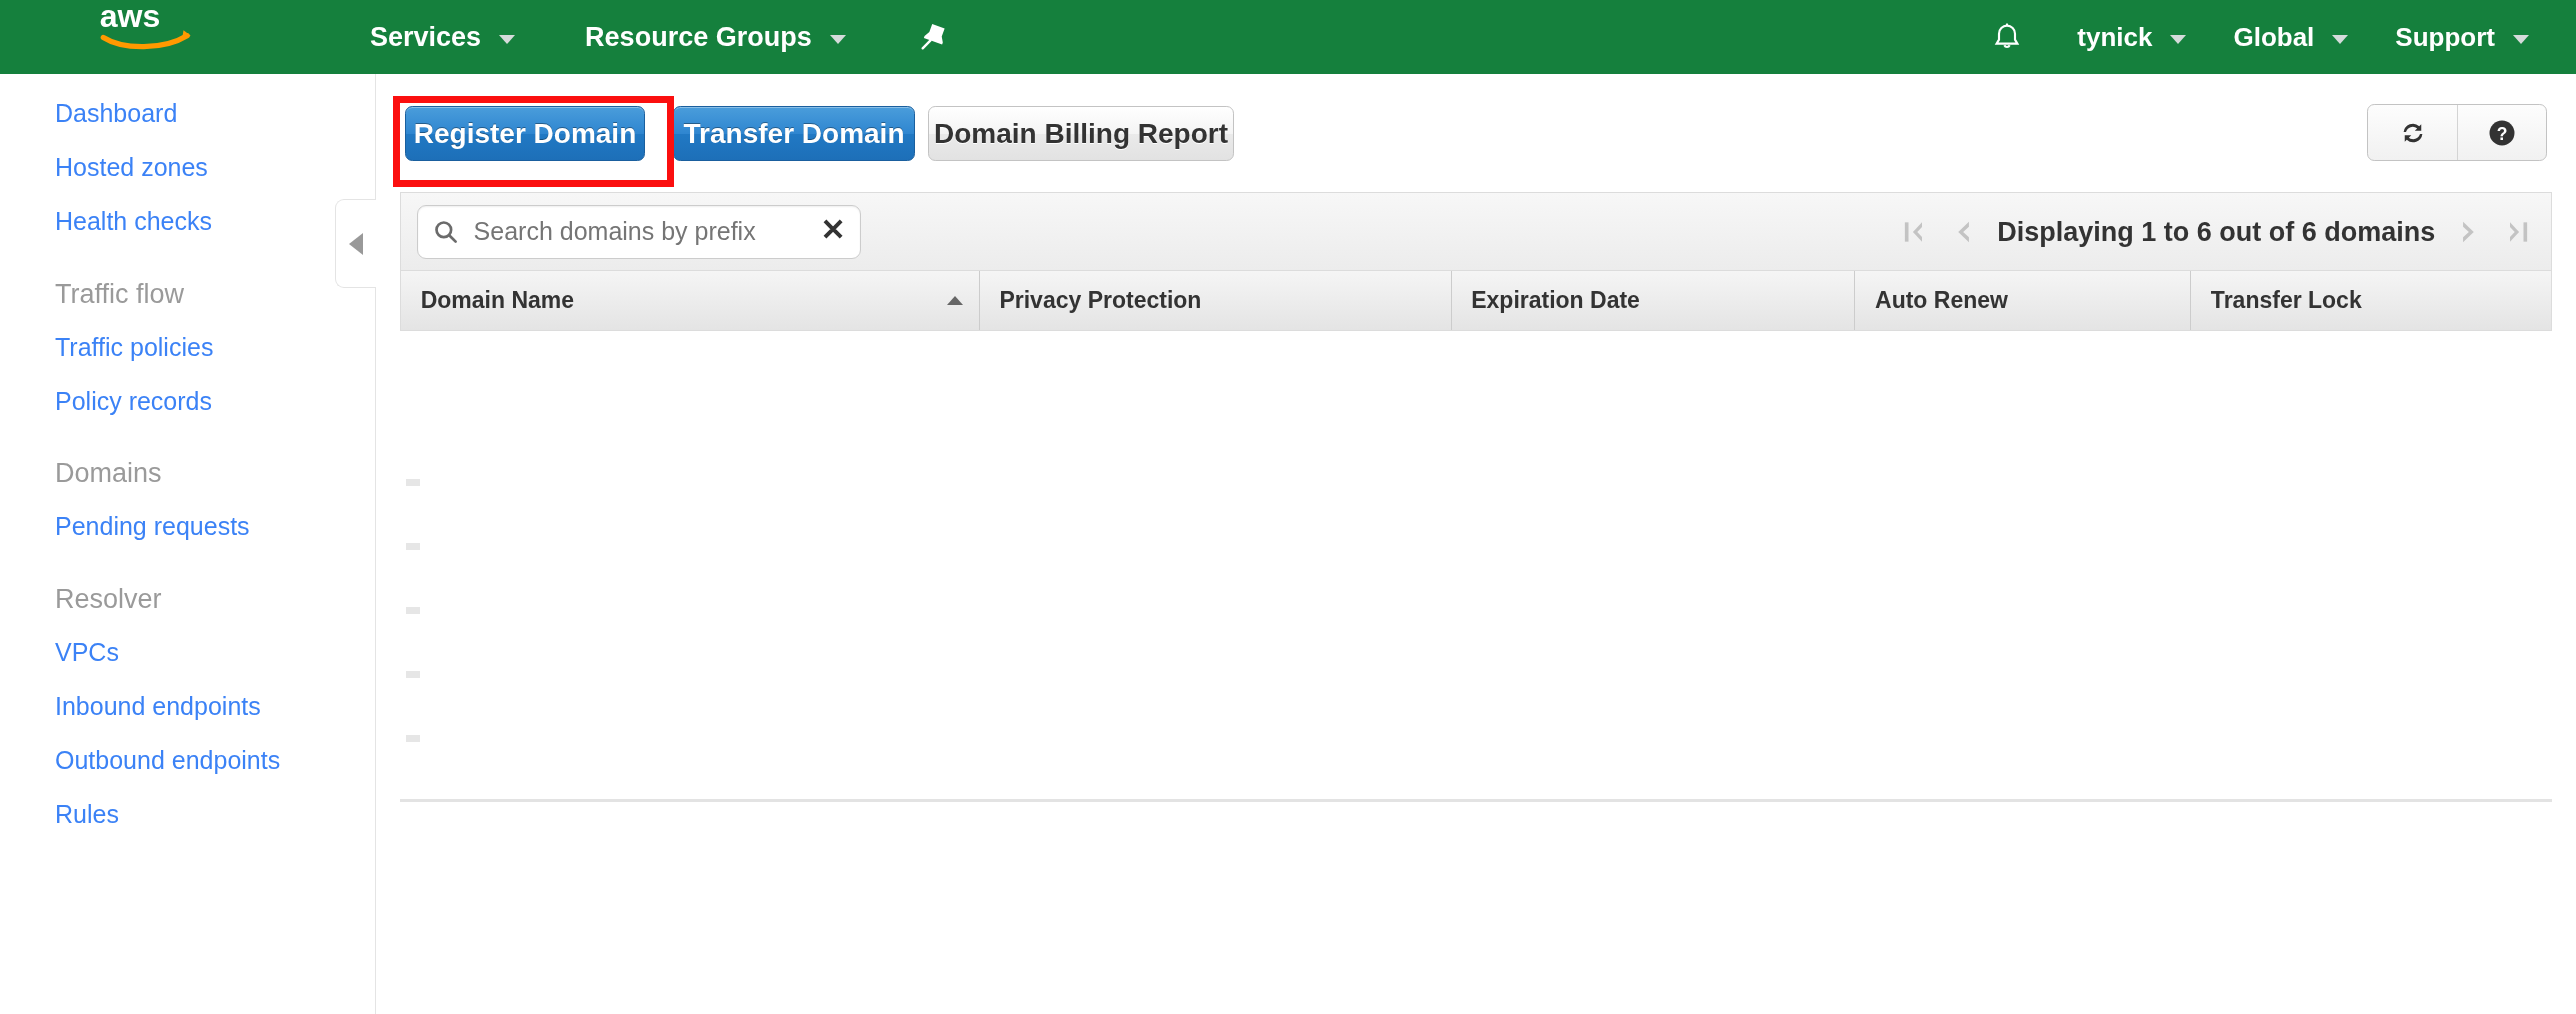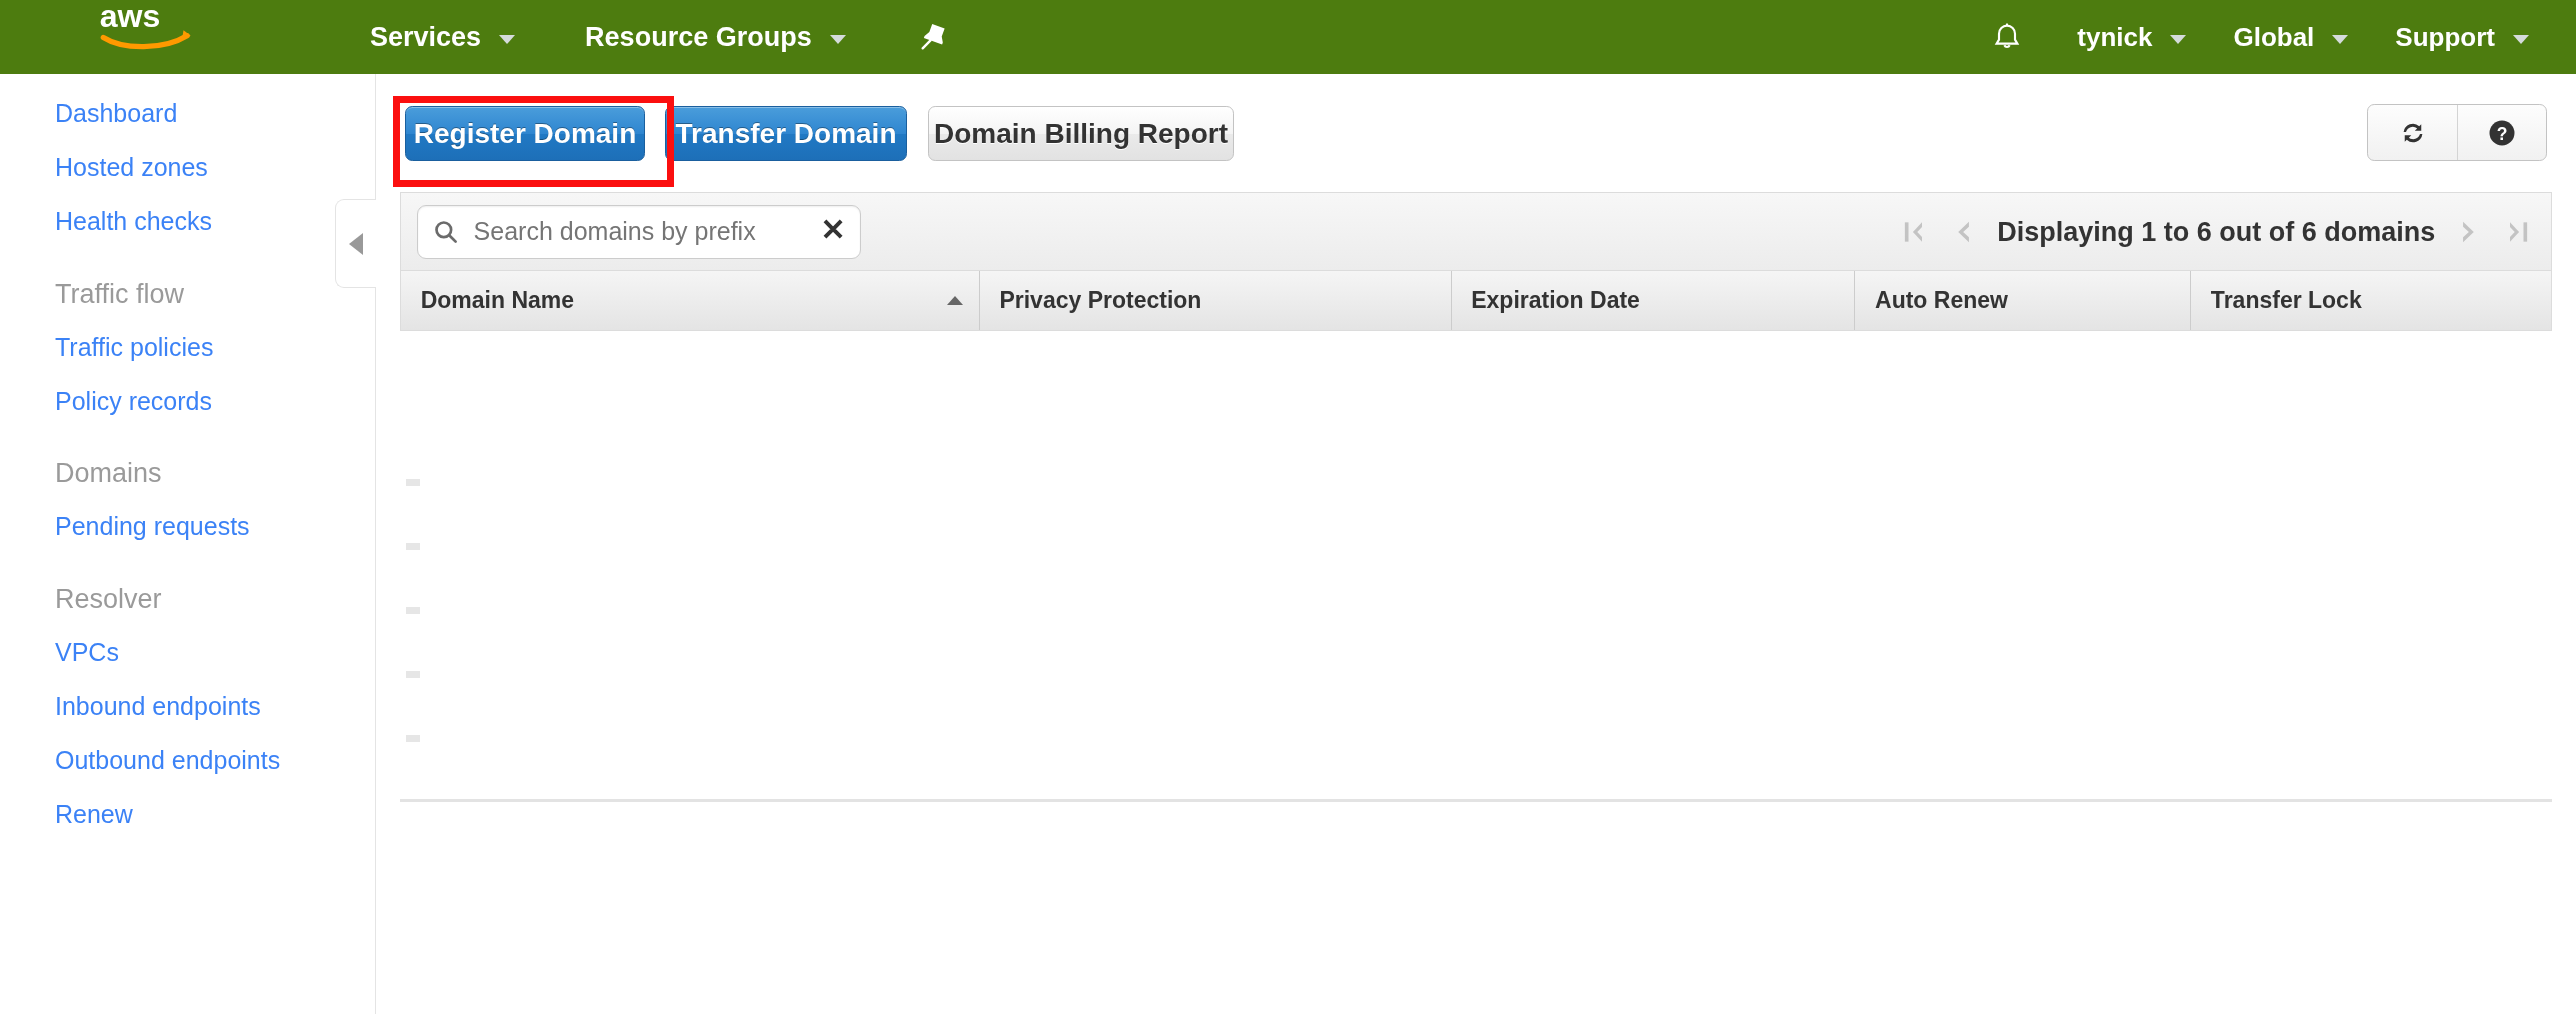--- a/index.html
+++ b/index.html
@@ -11,21 +11,21 @@
     background: #ffffff;
     font-family: "Liberation Sans", sans-serif;
     overflow: hidden;
   }
 
   
   .topnav {
     position: absolute;
     top: 0; left: 0;
     width: 2576px; height: 74px;
-    background: #4d7c0f;
+    background: #15803d;
     display: flex;
     align-items: center;
   }
   .topnav-left {
     display: flex;
     align-items: center;
     height: 100%;
   }
   .aws-logo {
     width: 98px;
@@ -181,21 +181,21 @@
     text-shadow: 0 -0.9px 0 rgba(0,0,0,0.35);
     box-shadow: inset 0 0.9px 0 rgba(255,255,255,0.35);
   }
   .btn-grey {
     background: linear-gradient(to bottom, #ffffff 0%, #f4f4f4 50%, #eaeaea 51%, #e2e2e2 100%);
     border: 0.9px solid #c3c3c3;
     color: #333333;
     text-shadow: 0 0.9px 0 #ffffff;
   }
   #btn-register  { left: 28px;  top: 32px;  width: 240px; }
-  #btn-transfer  { left: 288px; top: 32px;  width: 242px; }
+  #btn-transfer  { left: 296px; top: 32px;  width: 242px; }
   #btn-billing   { left: 551px; top: 32px;  width: 306px; }
 
   .redbox {
     position: absolute;
     left: 16px; top: 21.5px;
     width: 267px; height: 77px;
     border: 7.2px solid #fb0f0f;
     box-sizing: content-box;
     pointer-events: none;
     z-index: 4;
@@ -429,21 +429,21 @@
       <div class="side-link">
         <span>VPCs</span>
       </div>
       <div class="side-link">
         <span>Inbound endpoints</span>
       </div>
       <div class="side-link">
         <span>Outbound endpoints</span>
       </div>
       <div class="side-link">
-        <span>Renew</span>
+        <span>Rules</span>
       </div>
     </div>
 
   <div class="collapse-tab">
     <span class="collapse-tri"></span>
   </div>
 </div>
 
 <div class="content">
 

